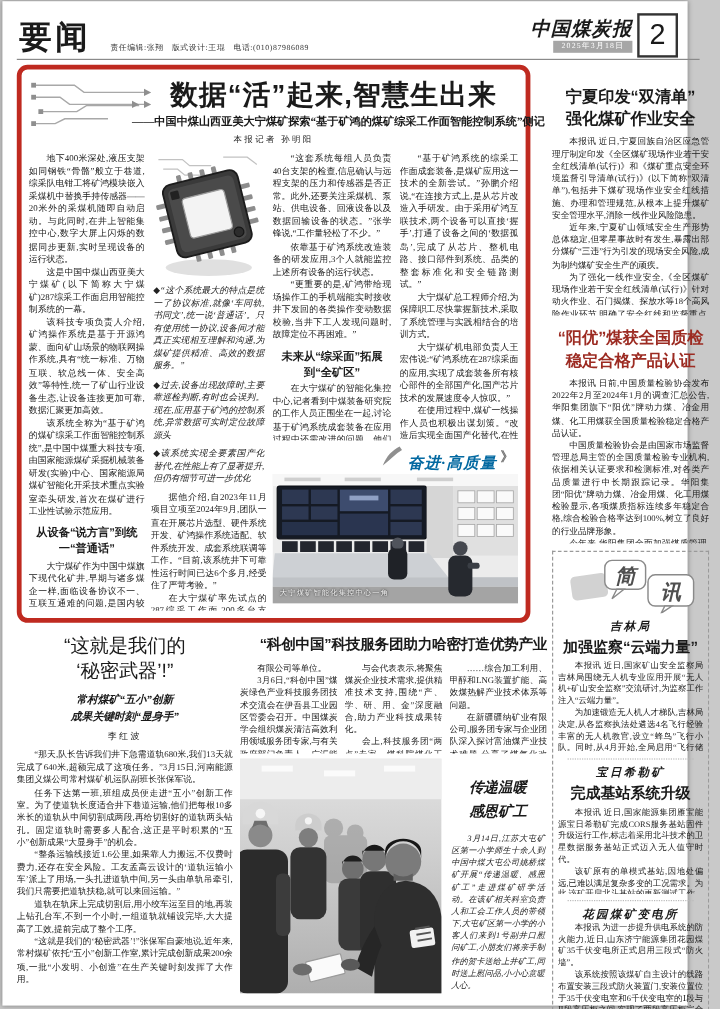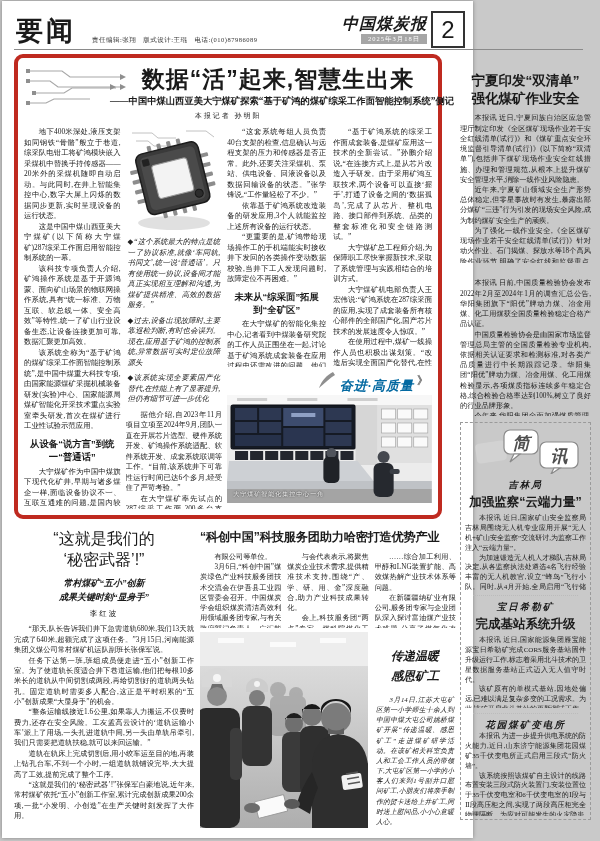--- a/index.html
+++ b/index.html
@@ -1,17 +1,17 @@
 <!DOCTYPE html>
 <html><head>
 <meta charset="utf-8">
 <style>
   html,body{margin:0;padding:0;width:600px;height:841px;overflow:hidden;background:#c9c9c9;
     font-family:"Liberation Serif","DejaVu Serif",serif;color:#1a1a1a;}
-  .sheet{position:absolute;left:2px;top:1px;width:471px;height:837px;background:#fff;box-shadow:0 0 4px rgba(0,0,0,.35);}
+  .sheet{position:absolute;left:2px;top:1px;width:571px;height:837px;background:#fff;box-shadow:0 0 4px rgba(0,0,0,.35);}
   
   .hdr{position:absolute;left:12px;top:10px;right:8px;height:38px;}
   .section-title{position:absolute;left:2px;top:2px;font-size:27px;font-weight:900;letter-spacing:3px;
     font-family:"Liberation Sans","DejaVu Sans",sans-serif;}
   .editor-line{position:absolute;left:78px;bottom:4px;font-size:6.5px;color:#333;letter-spacing:.5px;}
   .masthead{position:absolute;right:38px;top:3px;font-size:16px;font-weight:bold;font-style:italic;letter-spacing:1px;}
   .datebar{position:absolute;right:38px;top:23px;width:66px;height:10px;background:#a6a6a6;color:#fff;
     font-size:6.5px;line-height:10px;text-align:center;letter-spacing:1px;}
   .pagenum{position:absolute;right:0;top:0;width:30px;height:33px;border:2px solid #333;font-size:24px;
     line-height:33px;text-align:center;font-family:"Liberation Sans","DejaVu Sans",sans-serif;background:#fff;}
@@ -39,21 +39,21 @@
   .ctrl-cap{position:absolute;left:6px;bottom:4px;font-size:6px;color:#f4f4f4;text-shadow:0 0 2px #000;letter-spacing:1px;}
   
   .bl{position:absolute;left:12px;top:528px;width:180px;height:302px;overflow:hidden;}
   .bl h2{margin:0;text-align:center;font-size:16px;font-weight:400;line-height:1.3;
     font-family:"Liberation Sans","DejaVu Sans",sans-serif;}
   .bl-sub{margin-top:6px;text-align:center;font-size:9px;font-weight:bold;font-style:italic;line-height:1.55;}
   .bl-byline{margin:5px 0;text-align:center;font-size:7.5px;letter-spacing:2px;}
   .bl-body{font-size:7.3px;line-height:1.42;text-align:justify;}
   
   .bm{position:absolute;left:198px;top:528px;width:256px;height:302px;overflow:hidden;}
-  .bm h2{margin:0;font-size:12.2px;font-weight:900;white-space:nowrap;letter-spacing:-0.2px;text-align:left;
+  .bm h2{margin:0;font-size:12.2px;font-weight:900;white-space:nowrap;letter-spacing:-0.2px;text-align:right;
     font-family:"Liberation Sans","DejaVu Sans",sans-serif;}
   .bm-cols{display:flex;gap:6px;height:76px;overflow:hidden;margin-top:6px;}
   .bm-cols .c{font-size:7.2px;}
   .photo-row{display:flex;gap:6px;margin-top:4px;height:196px;}
   .miners{width:168px;position:relative;}
   .cap-card{flex:1;padding:2px 2px;}
   .cap-title{margin:12px 0 8px;text-align:center;font-size:12px;font-weight:bold;font-style:italic;line-height:1.7;}
   .cap-text{font-size:6.8px;line-height:1.5;text-align:justify;font-style:italic;text-indent:2em;margin:0;}
   .cap-credit{margin-top:3px;text-align:right;font-size:6.8px;font-style:italic;}
   
@@ -357,20 +357,24 @@
       <span>宁夏印发“双清单”</span><br>
       <span>强化煤矿作业安全</span>
     </h3>
     <div class="sb-body a1">
       <p class="p">本报讯 近日,宁夏回族自治区应急管理厅制定印发《全区煤矿现场作业若干安全红线清单(试行)》和《煤矿重点安全环境监督引导清单(试行)》(以下简称“双清单”),包括井下煤矿现场作业安全红线措施、办理和管理规范,从根本上提升煤矿安全管理水平,消除一线作业风险隐患。</p>
       <p class="p">近年来,宁夏矿山领域安全生产形势总体稳定,但零星事故时有发生,暴露出部分煤矿“三违”行为引发的现场安全风险,成为制约煤矿安全生产的顽疾。</p>
       <p class="p">为了强化一线作业安全,《全区煤矿现场作业若干安全红线清单(试行)》针对动火作业、石门揭煤、探放水等18个高风险作业环节,明确了安全红线和监督重点,从基础建设、现场安全管理、安全教育培训体系、安全文化建设等5个维度入手,提出一系列具体工作措施。</p>
 
     </div>
     <div class="sb-gap1"></div>
+    <h3 class="sb-h red">
+      <span>“阳优”煤获全国质检</span><br>
+      <span>稳定合格产品认证</span>
+    </h3>
     <div class="sb-body a2">
       <p class="p">本报讯 日前,中国质量检验协会发布2022年2月至2024年1月的调查汇总公告,华阳集团旗下“阳优”牌动力煤、冶金用煤、化工用煤获全国质量检验稳定合格产品认证。</p>
       <p class="p">中国质量检验协会是由国家市场监督管理总局主管的全国质量检验专业机构,依据相关认证要求和检测标准,对各类产品质量进行中长期跟踪记录。华阳集团“阳优”牌动力煤、冶金用煤、化工用煤检验显示,各项煤质指标连续多年稳定合格,综合检验合格率达到100%,树立了良好的行业品牌形象。</p>
       <p class="p">今年来,华阳集团全面加强煤质管理,建立与用户煤质检测比对大数据分析方法,2024年调查用户检测数据327批次,采用严于国标《商品煤炭质量抽查和验收方法》的标准比对,累计符合率9.8%,达到了高质量发展目标不低于18.9%的要求。对重点用户的煤质采制化情况,实行“一户一档”管理,同时加强与客户的沟通,开展调查分析,改进售后服务,赢得了国内外市场和终端用户的一致认可。(张志青 李晓君)</p>
     </div>
 
     <div class="briefs">
       <svg class="briefs-logo" width="112" height="46" viewBox="0 0 112 46">
         <rect x="6" y="14" width="30" height="20" rx="4" fill="#d2d2d2" transform="rotate(-8 21 24)"></rect>
         <g fill="#fff" stroke="#8a8a8a" stroke-width="1.2">

